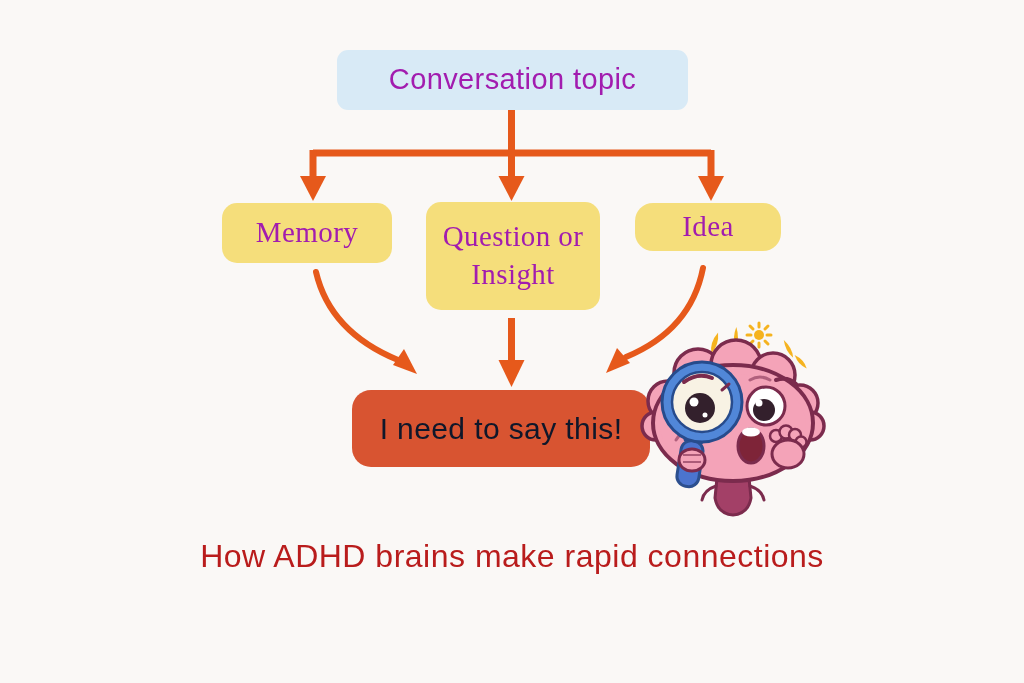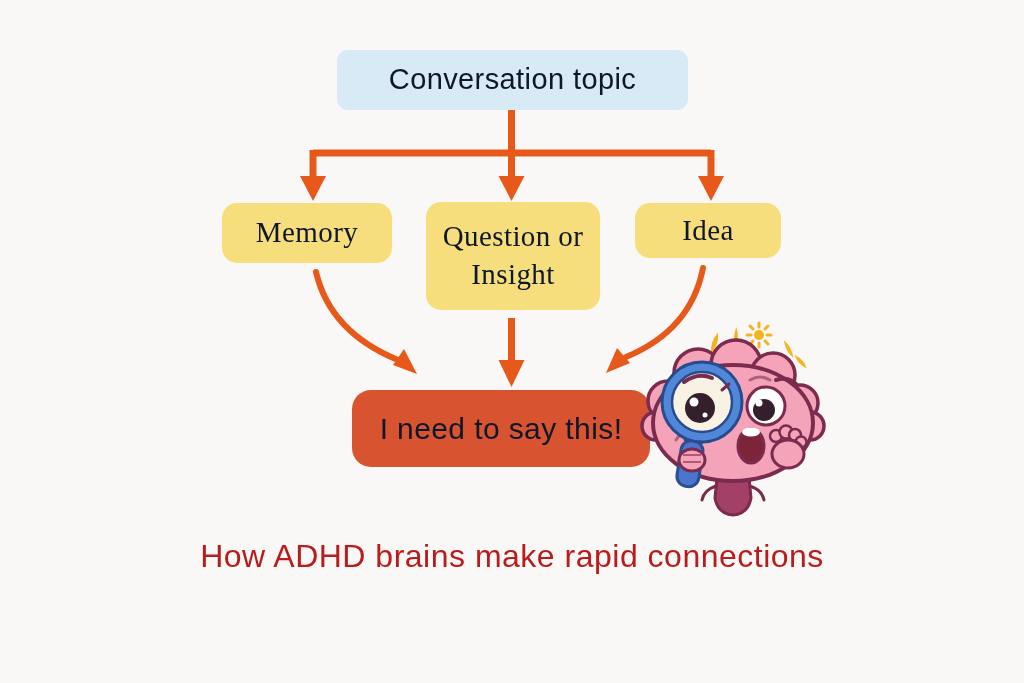--- a/index.html
+++ b/index.html
@@ -7,39 +7,39 @@
   .stage{
     position:relative;
     width:1024px;height:683px;
     background:#faf8f6;
     overflow:hidden;
   }
   .node{
     position:absolute;
     display:flex;align-items:center;justify-content:center;
     text-align:center;
-    color:#0f172a;
+    color:#a21caf;
     font-size:29px;
     letter-spacing:.4px;
     line-height:1.3;
     border-radius:13px;
   }
   .node-topic{
     left:337px;top:50px;width:351px;height:60px;
     background:#d8eaf6;
     border-radius:11px;
   }
   .node-branch{
     background:#f5de7b;
     border-radius:15px;
     font-family:Liberation Serif, serif;
   }
   .node-memory{left:222px;top:203px;width:170px;height:60px;}
   .node-question{left:426px;top:202px;width:174px;height:108px;padding:0 6px;box-sizing:border-box;}
-  .node-idea{left:635px;top:203px;width:146px;height:55px;}
+  .node-idea{left:635px;top:203px;width:146px;height:48px;border-radius:18px;}
   .node-output{
     left:352px;top:390px;width:298px;height:77px;
     background:#d85431;
     color:#0f172a;
     border-radius:19px;
     font-size:30px;
   }
   .arrows-layer{
     position:absolute;left:0;top:0;width:1024px;height:683px;
     pointer-events:none;

